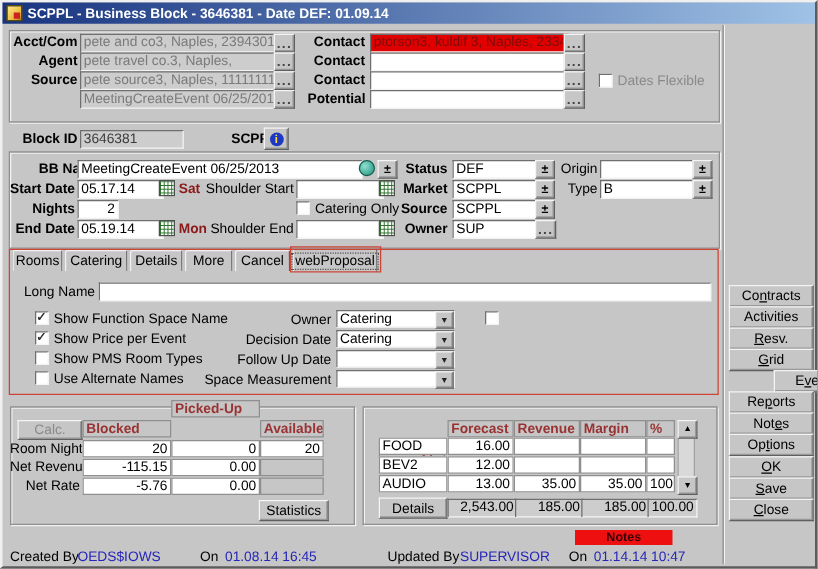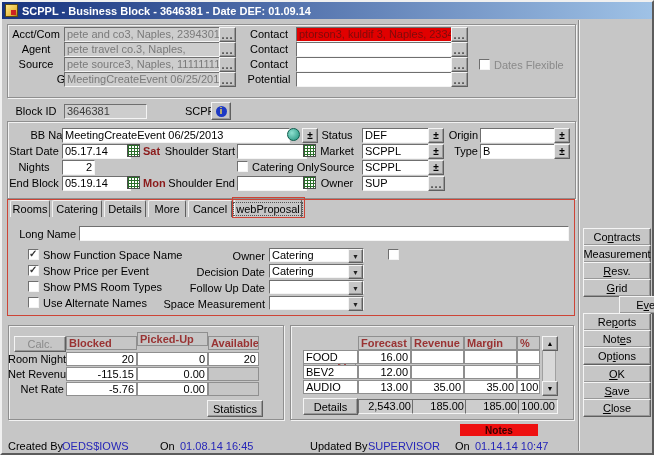--- a/index.html
+++ b/index.html
@@ -11,21 +11,21 @@
   #titlebar{position:absolute;left:2px;top:2px;width:650px;height:17px;
        background:linear-gradient(to right,#17337f,#9fc2e6);color:#fff;font-weight:bold;
        display:flex;align-items:center;padding-left:3px;box-sizing:border-box;}
   .appico{width:13px;height:13px;margin-right:4px;position:relative;flex:0 0 auto;
        background:linear-gradient(135deg,#ffe98a 0%,#e8b83a 70%,#a87a1a 100%);
        border:1px solid #5a4a10;box-sizing:border-box;}
   .appico::after{content:"";position:absolute;right:1px;bottom:1px;width:5px;height:5px;background:#cc2222;}
   
   .lbl{position:absolute;height:13px;line-height:13px;text-align:right;white-space:nowrap;}
   .llbl{position:absolute;height:13px;line-height:13px;text-align:left;white-space:nowrap;}
-  .b{font-weight:normal;text-align:center;}
+  .b{font-weight:bold;}
   .fld{position:absolute;height:13px;line-height:13px;background:#fff;padding:0 2px;
        border-top:1px solid #6f6f6f;border-left:1px solid #6f6f6f;
        border-bottom:1px solid #f4f4f4;border-right:1px solid #f4f4f4;
        white-space:nowrap;overflow:hidden;}
   .dim{background:#cdcdcd;color:#7a7a7a;}
   .hl{background:#e10000;color:#7e0b0b;}
   .num{text-align:right;}
   .btn{position:absolute;background:#c6c6c6;display:flex;align-items:center;justify-content:center;
        border-top:1px solid #f4f4f4;border-left:1px solid #f4f4f4;
        border-bottom:1px solid #5f5f5f;border-right:1px solid #5f5f5f;
@@ -159,21 +159,21 @@
   <div class="btn lov" style="left:554px;top:144px;width:14px;height:13px;">±</div>
 
   <div class="lbl b" style="left:8px;top:161px;width:52px;">Nights</div>
   <div class="fld num" style="left:62px;top:160px;width:27px;">2</div>
   <span class="cb" style="left:237px;top:161px;"></span>
   <div class="llbl" style="left:252px;top:161px;">Catering Only</div>
   <div class="lbl b" style="left:316px;top:161px;width:42px;">Source</div>
   <div class="fld" style="left:362px;top:160px;width:64px;">SCPPL</div>
   <div class="btn lov" style="left:428px;top:160px;width:14px;height:13px;">±</div>
 
-  <div class="lbl b" style="left:8px;top:177px;width:52px;">End Block</div>
+  <div class="lbl b" style="left:8px;top:177px;width:52px;">End Date</div>
   <div class="fld" style="left:62px;top:176px;width:63px;">05.19.14</div>
   <span class="cal" style="left:127px;top:176px;"></span>
   <div class="llbl wkday" style="left:143px;top:177px;">Mon</div>
   <div class="lbl" style="left:163px;top:177px;width:72px;">Shoulder End</div>
   <div class="fld" style="left:237px;top:176px;width:64px;"></div>
   <span class="cal" style="left:303px;top:176px;"></span>
   <div class="lbl b" style="left:316px;top:177px;width:42px;">Owner</div>
   <div class="fld" style="left:362px;top:176px;width:64px;">SUP</div>
   <div class="btn dots" style="left:428px;top:176px;width:15px;height:13px;">...</div>
 
@@ -230,21 +230,21 @@
   <div class="combo" style="left:269px;top:296px;width:95px;">
     <span class="val"></span>
     <span class="dd btn">▼</span>
   </div>
 
   <span class="cb" style="left:388px;top:249px;" data-on="false"></span>
 
   <div class="grp" style="left:8px;top:325px;width:274px;height:93px;"></div>
   <div class="btn disab" style="left:14px;top:336px;width:50px;height:14px;">Calc.</div>
   <div class="cell hcell" style="left:66px;top:336px;width:71px;">Blocked</div>
-  <div class="cell hcell" style="left:137px;top:332px;width:71px;">Picked-Up</div>
+  <div class="cell hcell" style="left:137px;top:320px;width:71px;">Picked-Up</div>
   <div class="cell hcell" style="left:208px;top:336px;width:51px;">Available</div>
 
   <div class="lbl" style="left:8px;top:353px;width:56px;">Room Nights</div>
   <div class="cell num" style="left:66px;top:352px;width:71px;">20</div>
   <div class="cell num" style="left:137px;top:352px;width:71px;">0</div>
   <div class="cell num" style="left:208px;top:352px;width:51px;">20</div>
 
   <div class="lbl" style="left:8px;top:368px;width:56px;">Net Revenue</div>
   <div class="cell num" style="left:66px;top:367px;width:71px;">-115.15</div>
   <div class="cell num" style="left:137px;top:367px;width:71px;">0.00</div>
@@ -299,21 +299,21 @@
   <div class="ftxt blue" style="left:62px;top:441px;">OEDS$IOWS</div>
   <div class="ftxt" style="left:160px;top:441px;">On</div>
   <div class="ftxt blue" style="left:180px;top:441px;">01.08.14 16:45</div>
   <div class="ftxt" style="left:310px;top:441px;">Updated By</div>
   <div class="ftxt blue" style="left:368px;top:441px;">SUPERVISOR</div>
   <div class="ftxt" style="left:455px;top:441px;">On</div>
   <div class="ftxt blue" style="left:475px;top:441px;">01.14.14 10:47</div>
 
   <div class="vline"></div>
   <div class="btn sbtn" style="top:228px;">Co<u>n</u>tracts</div>
-  <div class="btn sbtn" style="top:245px;">Measurement</div>
+  <div class="btn sbtn" style="top:245px;">Activities</div>
   <div class="btn sbtn" style="top:262px;"><u>R</u>esv.</div>
   <div class="btn sbtn" style="top:279px;"><u>G</u>rid</div>
   <div class="btn sbtn" style="top:296px;margin-left:36px;">E<u>v</u>ents</div>
   <div class="btn sbtn" style="top:313px;">Re<u>p</u>orts</div>
   <div class="btn sbtn" style="top:330px;">Not<u>e</u>s</div>
   <div class="btn sbtn" style="top:347px;">Op<u>t</u>ions</div>
   <div class="btn sbtn" style="top:365px;"><u>O</u>K</div>
   <div class="btn sbtn" style="top:382px;"><u>S</u>ave</div>
   <div class="btn sbtn" style="top:399px;"><u>C</u>lose</div>
 </div>

